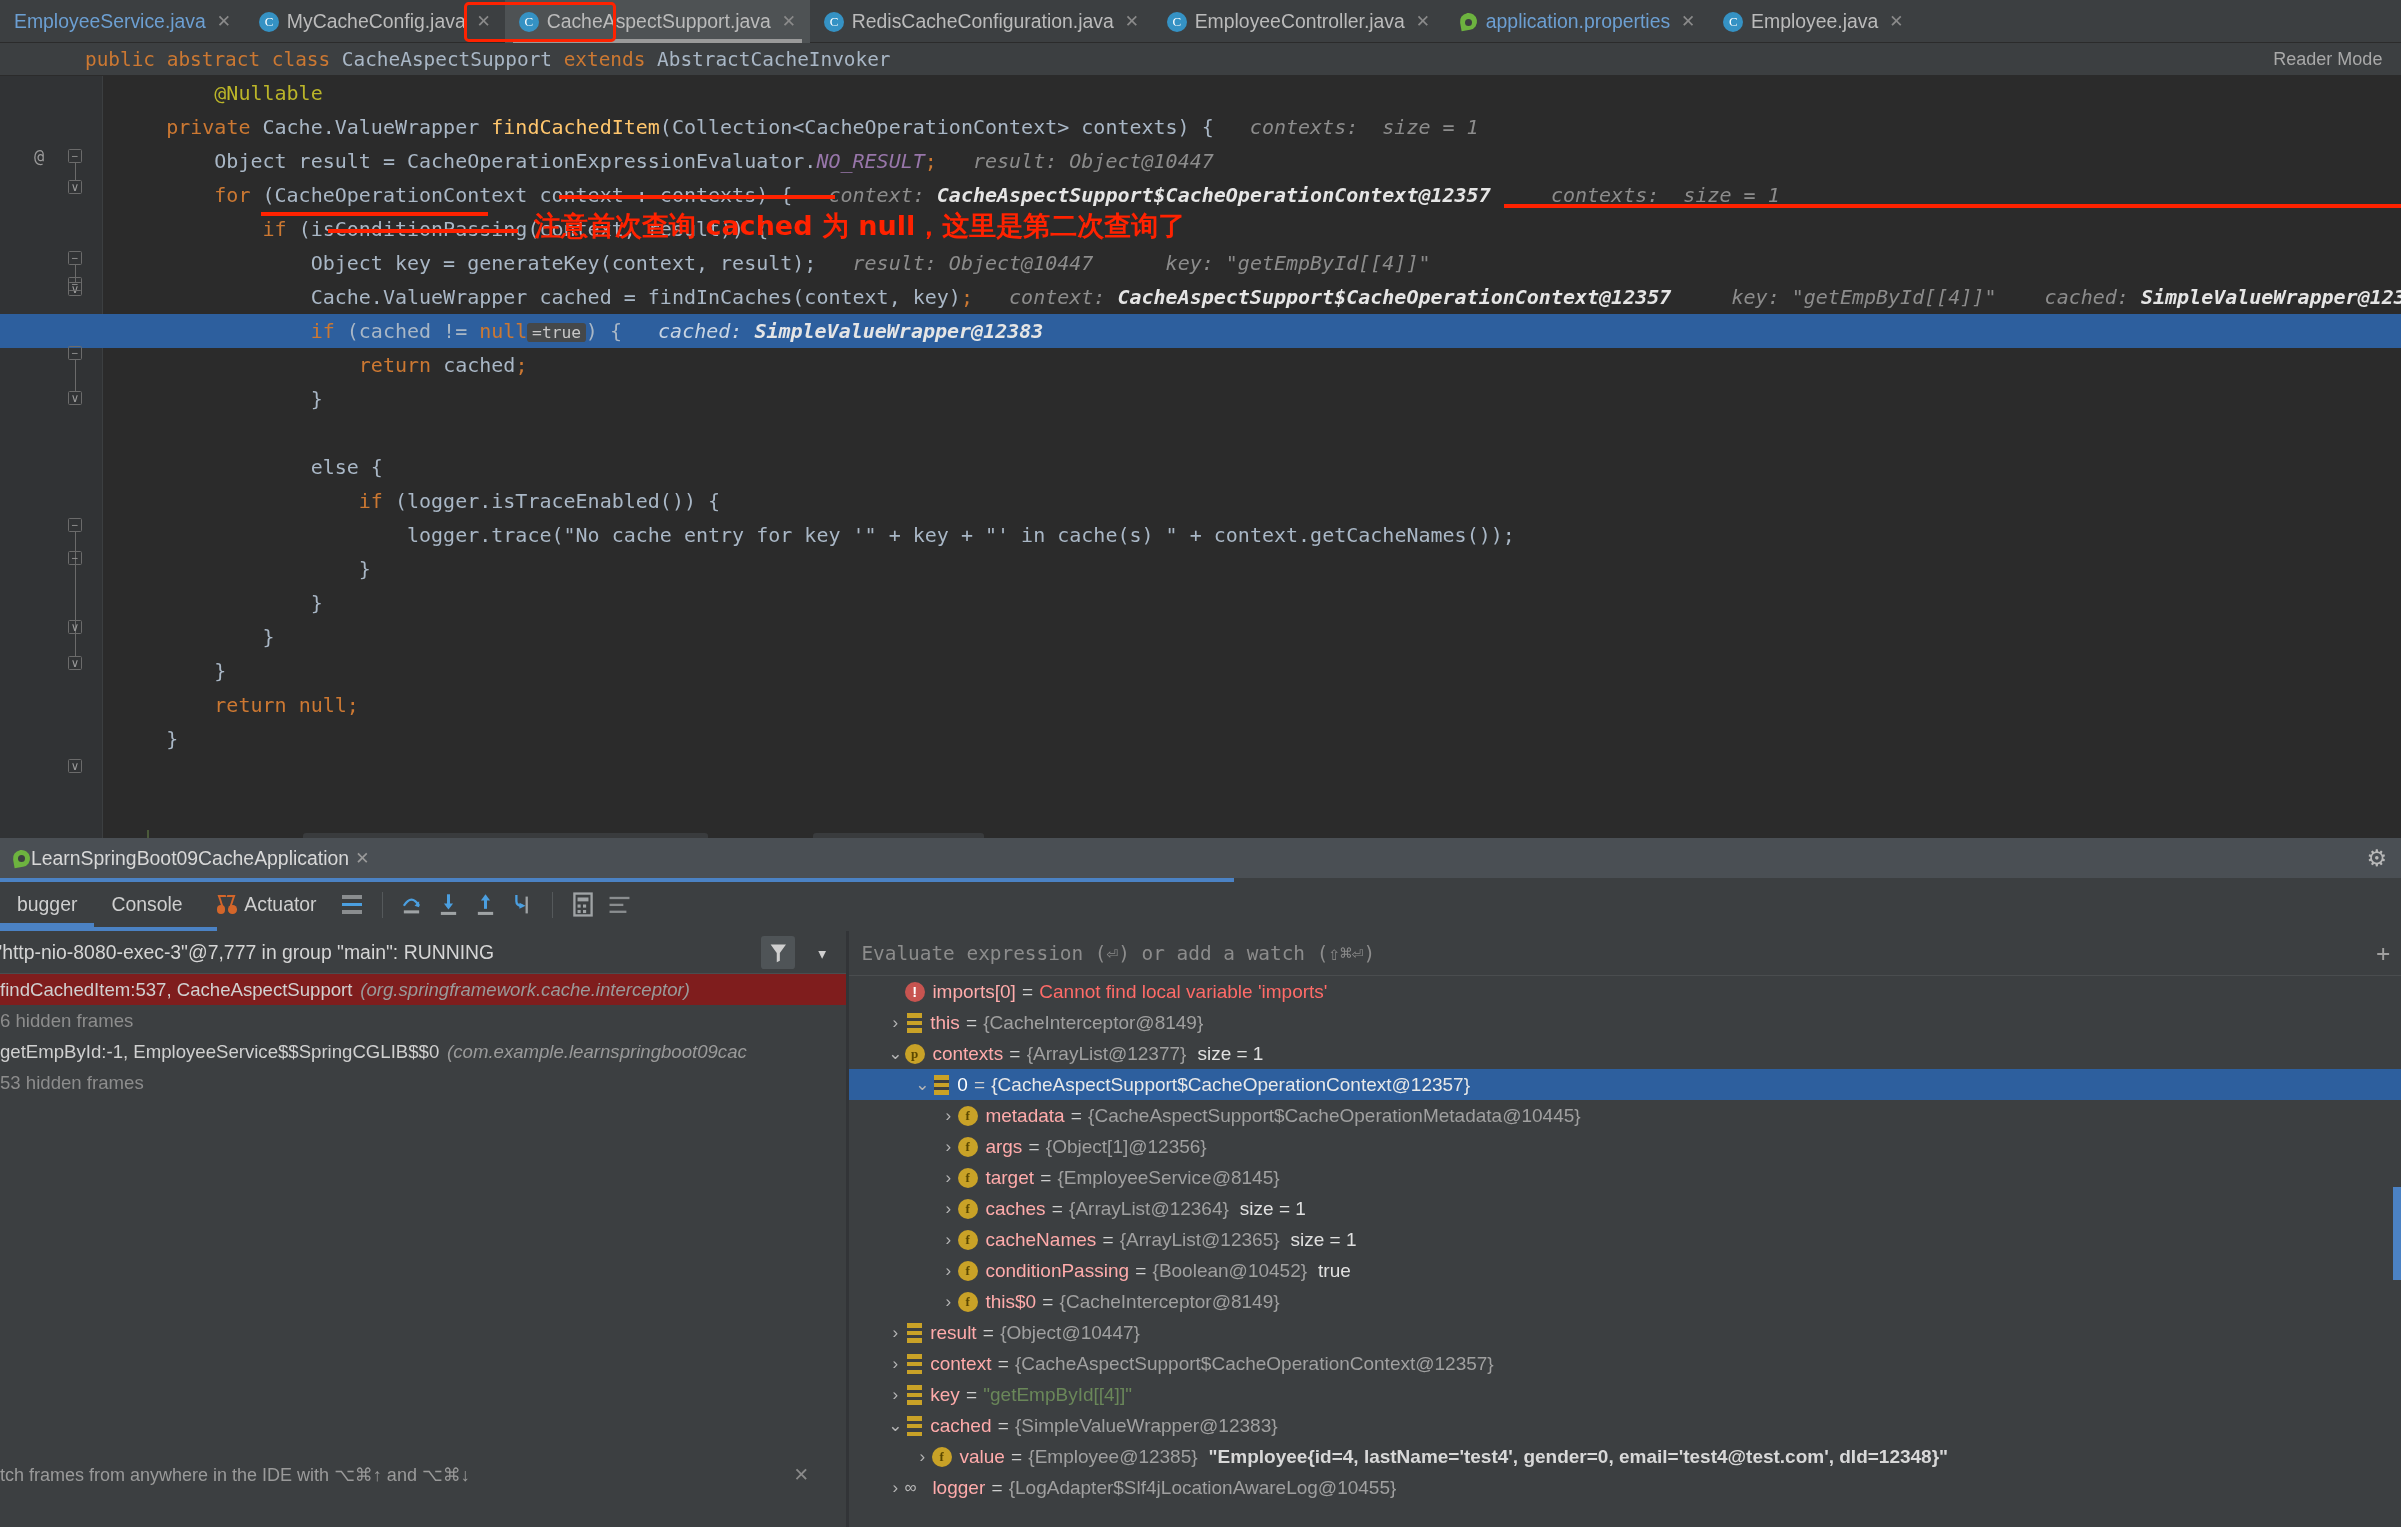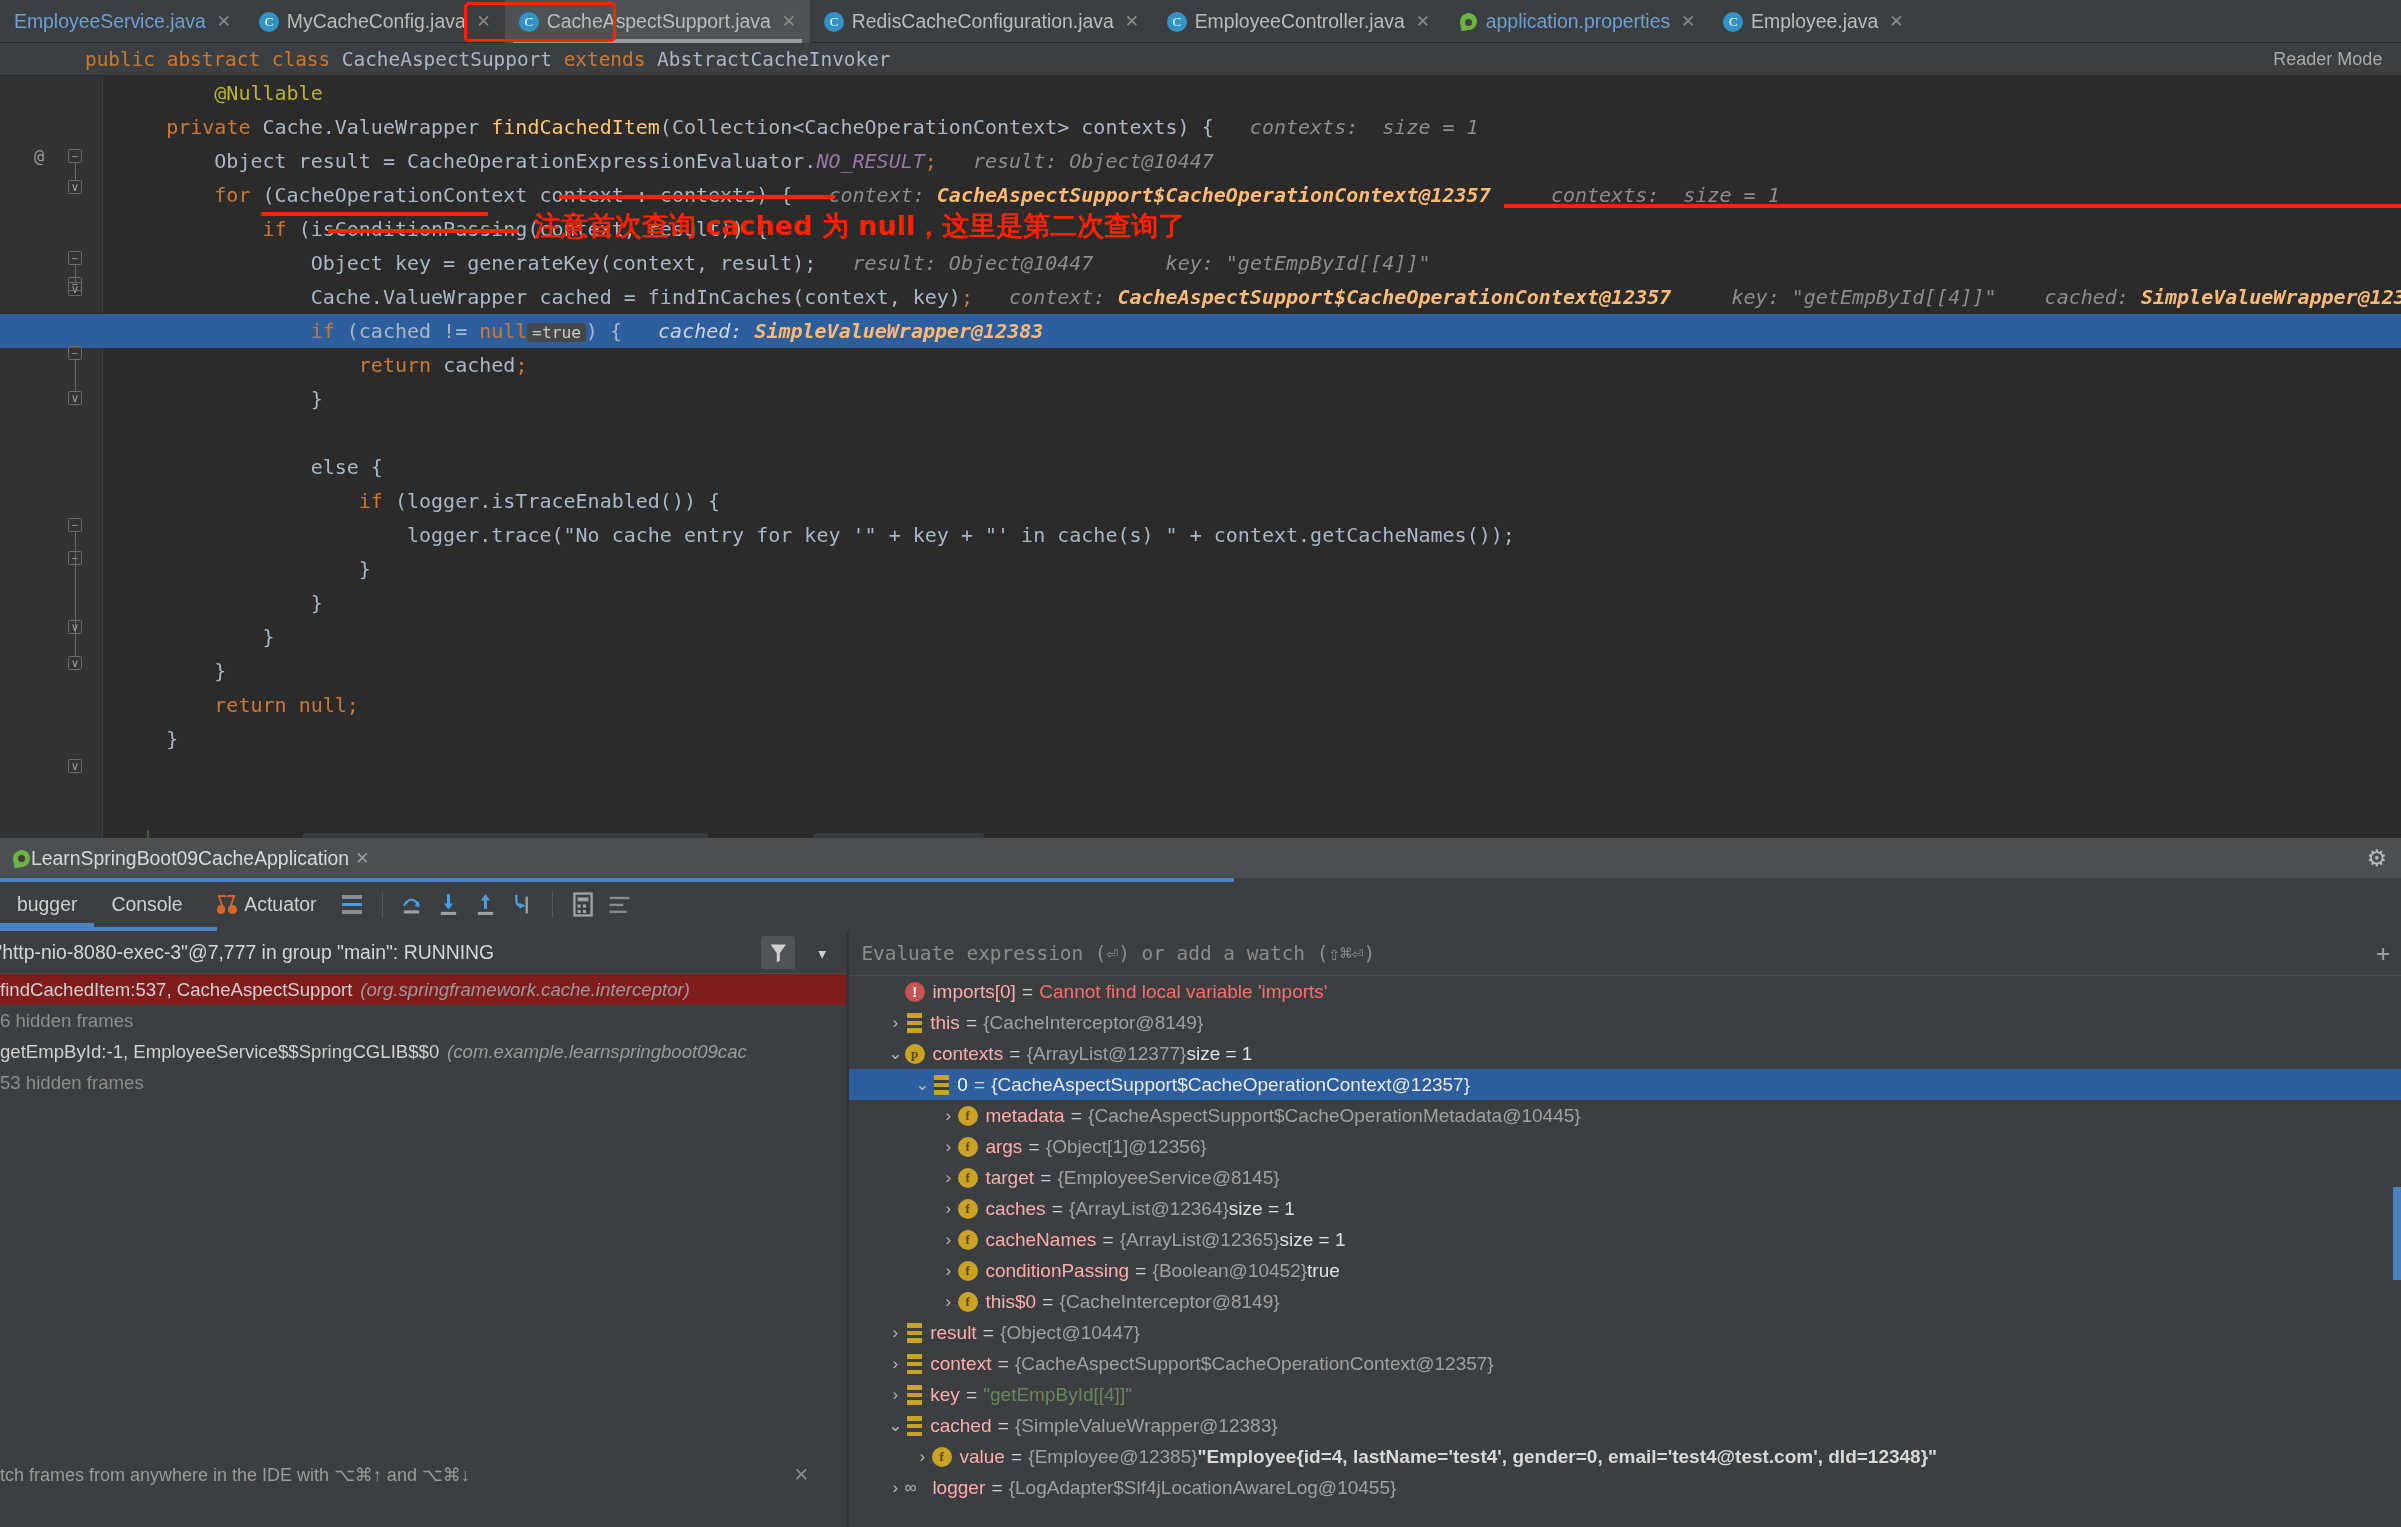--- a/index.html
+++ b/index.html
@@ -91,21 +91,21 @@
     content:""; position:absolute; left:0; top:0; width:102px; height:34px;
     background:#2d5f9e;
   }
   .txt { padding-left: 118px; display:inline-block; }
   .kw { color: #cc7832; }
   .id { color: #a9b7c6; }
   .meth { color: #ffc66d; }
   .ann { color: #bbb529; }
   .stat { color: #9876aa; font-style: italic; }
   .hint { color: #8c8c8c; font-style: italic; }
-  .hintval { color: #fdba74; font-style: italic; font-weight: bold; }
+  .hintval { color: #e5e5e5; font-style: italic; font-weight: bold; }
   .chip {
     background: #4c5052; color: #c8c8c8; border-radius: 3.1px;
     padding: 0 4.7px; font-size: 16.3px; font-style: normal;
   }
   .cline.sel .hint { color: #c8d4e2; }
   .cline.sel .chip { background: #45484a; }
   .fold {
     position: absolute; width: 14px; height: 14px; border: 0.8px solid #6b6b6b;
     color: #9b9b9b; font-size: 11.6px; line-height: 11.6px; text-align: center;
     left: 68px; border-radius: 1.6px;
@@ -253,21 +253,21 @@
   .vrow.sel { background: #2d5f9e; }
   .arrow {
     width: 18.6px; flex:none; text-align:center; color:#b5b5b5; font-size: 17px;
   }
   .vname { color: #ffabab; }
   .vrow.sel .vname { color: #ffffff; }
   .veq { color: #cfcfcf; margin: 0 6.2px; }
   .vref { color: #a0a0a0; }
   .vrow.sel .vref { color: #e8e8e8; }
   .vstr { color: #6a8759; }
-  .vsize { color: #e0e0e0; }
+  .vsize { color: #e0e0e0; margin-left: 11px; }
   .verr { color: #ff6b68; }
   .vtoString { color: #d8d8d8; font-weight: bold; }
   .badge {
     width: 20px; height: 20px; flex:none; margin-right: 7.8px; position: relative;
     display:inline-block;
   }
   .badge-local {
     background: linear-gradient(to bottom, #c9a227 0 4.7px, #3c3f41 4.7px 7.8px,
       #c9a227 7.8px 12.4px, #3c3f41 12.4px 15.5px, #c9a227 15.5px 20px);
     width: 15.5px; height: 20px; margin-left: 2.3px;

